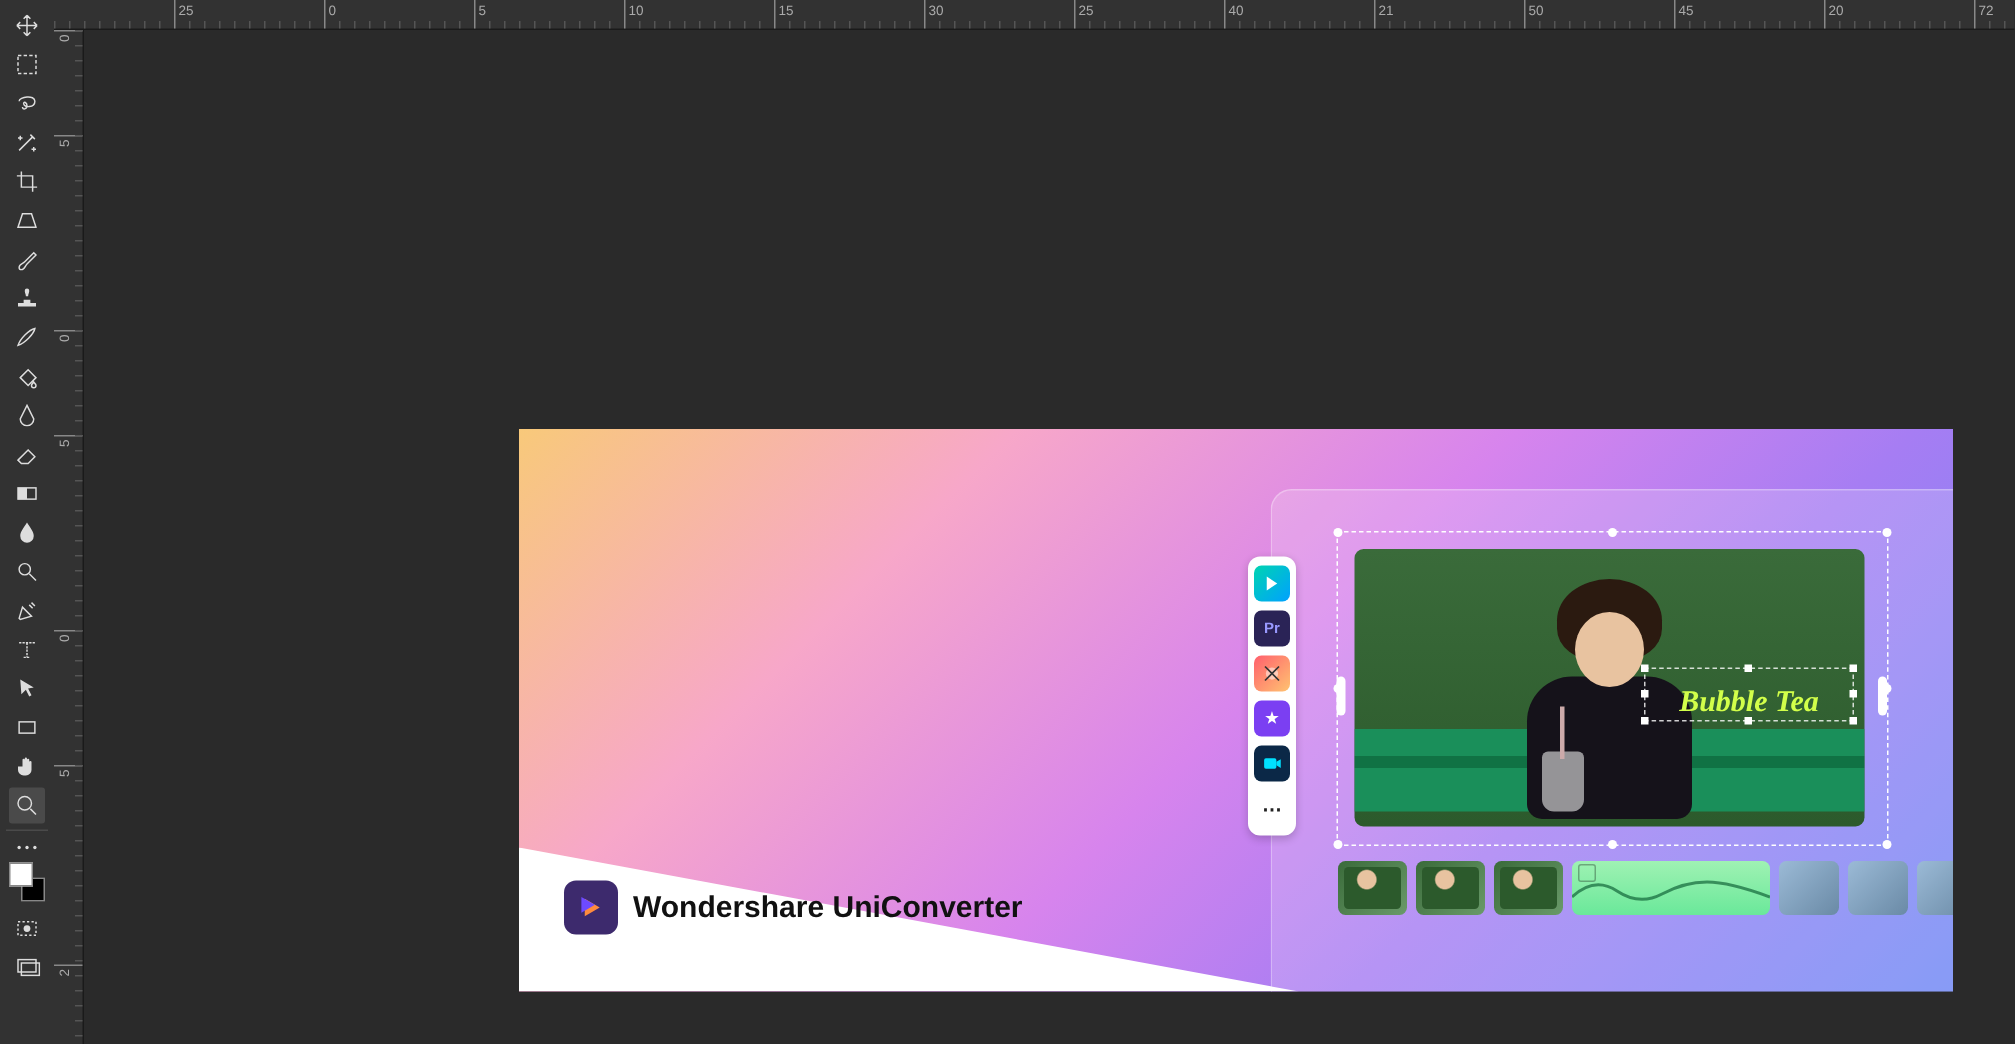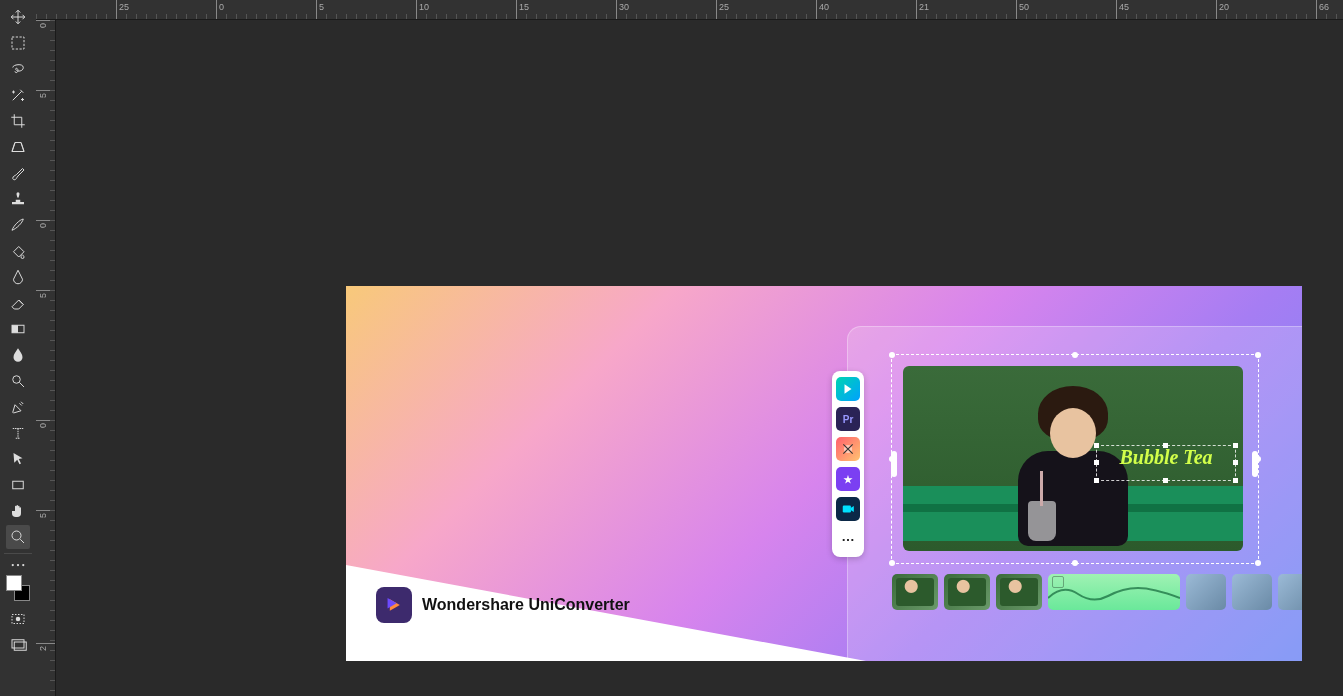--- a/index.html
+++ b/index.html
@@ -61,21 +61,21 @@
     clip-path: polygon(0 20%, 100% 100%, 0 100%);
   }
   .brand {
     position: absolute; left: 30px; bottom: 38px; display: flex; align-items: center; gap: 10px;
   }
   .brand-logo {
     width: 36px; height: 36px; border-radius: 8px; background: #3d2a6d;
     display: flex; align-items: center; justify-content: center;
   }
   .brand-logo svg { width: 20px; height: 20px; }
-  .brand-text { font-size: 16px; font-weight: 600; color: #111; }
+  .brand-text { font-size: 20px; font-weight: 600; color: #111; }
 
   .editor-panel {
     position: absolute; right: 0; top: 40px; width: 455px; height: 340px;
     background: rgba(255,255,255,0.18); border-radius: 14px 0 0 0;
     border: 1px solid rgba(255,255,255,0.3);
     border-right: none;
   }
   .app-strip {
     position: absolute; right: 438px; top: 85px; width: 32px;
     background: #fff; border-radius: 8px; padding: 6px 4px;
@@ -106,21 +106,21 @@
   .main-image .bench { position:absolute; bottom:10px; left:0; right:0; height:55px; background:#1a8f5a;}
   .main-image .bench::before{content:"";position:absolute;top:18px;left:0;right:0;height:8px;background:rgba(0,60,30,.35);}
   .main-image .person {position:absolute; left:95px; top:20px; width:150px; height:160px;}
   .main-image .hair{position:absolute;left:40px;top:0;width:70px;height:55px;background:#2b1a10;border-radius:50% 50% 40% 40%;}
   .main-image .face{position:absolute;left:52px;top:22px;width:46px;height:50px;background:#e8c3a0;border-radius:50%;}
   .main-image .body{position:absolute;left:20px;top:65px;width:110px;height:95px;background:#15121a;border-radius:30px 30px 10px 10px;}
   .main-image .cup{position:absolute;left:30px;top:115px;width:28px;height:40px;background:rgba(255,255,255,.55);border-radius:4px 4px 8px 8px;}
   .main-image .straw{position:absolute;left:42px;top:85px;width:3px;height:35px;background:#caa;}
   .text-overlay {
     position:absolute; left:750px; top:159px; width:140px; height:36px;
-    border:1px dashed rgba(255,255,255,.8); display:flex; align-items:flex-start; justify-content:center;
+    border:1px dashed rgba(255,255,255,.8); display:flex; align-items:flex-end; justify-content:center;
   }
   .text-overlay .handle{position:absolute;width:5px;height:5px;background:#fff;}
   .text-overlay span{ font-family: cursive; font-style:italic; font-size:20px; color:#d2ff4a; font-weight:bold;}
   .trim-handle{position:absolute; width:6px; height:26px; background:#fff; border-radius:3px;}
   .trim-left{left:545px; top:165px;}
   .trim-right{left:906px; top:165px;}
 
   .timeline {
     position:absolute; left:546px; top:288px; right:0; height:36px;
     display:flex; gap:6px;
@@ -407,21 +407,21 @@
     <div class="tick minor" style="left: 1190px;"></div>
     <div class="tick minor" style="left: 1200px;"></div>
     <div class="tick minor" style="left: 1210px;"></div>
     <div class="tick minor" style="left: 1220px;"></div>
     <div class="tick minor" style="left: 1230px;"></div>
     <div class="tick minor" style="left: 1240px;"></div>
     <div class="tick minor" style="left: 1250px;"></div>
     <div class="tick minor" style="left: 1260px;"></div>
     <div class="tick minor" style="left: 1270px;"></div>
     <div class="tick major" style="left: 1280px;"></div>
-    <div class="lbl" style="left: 1283px;">66</div>
+    <div class="lbl" style="left: 1283px;">72</div>
     <div class="tick minor" style="left: 1290px;"></div>
     <div class="tick minor" style="left: 1300px;"></div>
   </div>
 <div class="ruler-v" id="rulerV">
     <div class="tick major" style="top: 0px;"></div>
     <div class="lbl" style="top: 3px;">0</div>
     <div class="tick major" style="top: 70px;"></div>
     <div class="lbl" style="top: 73px;">5</div>
     <div class="tick major" style="top: 200px;"></div>
     <div class="lbl" style="top: 203px;">0</div>

